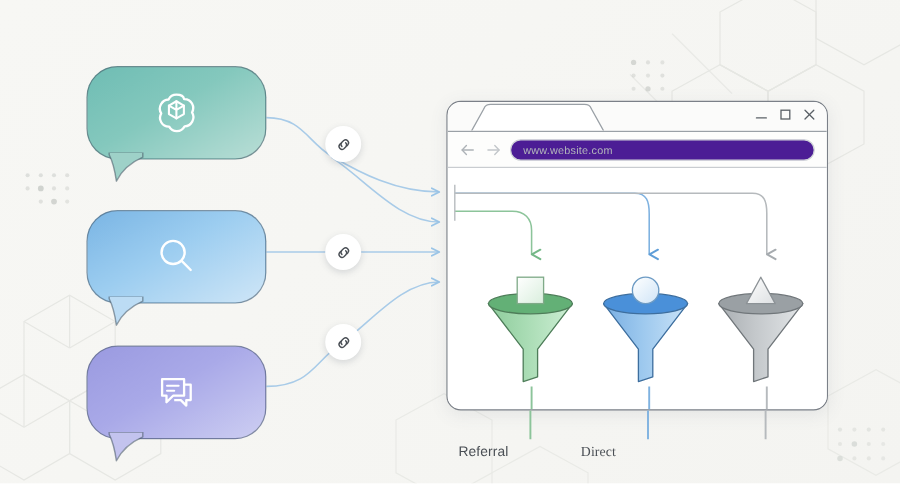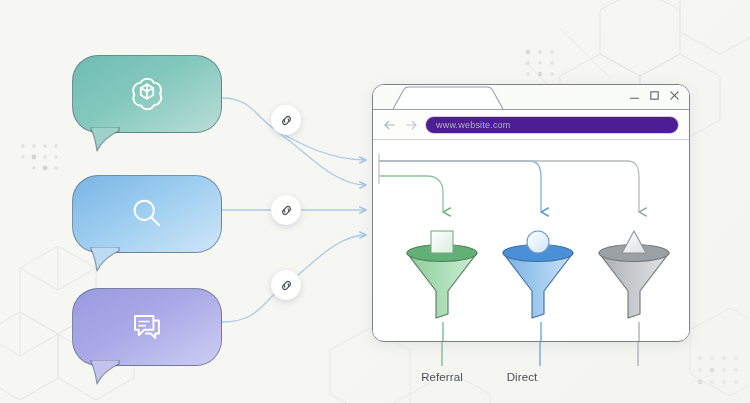--- a/index.html
+++ b/index.html
@@ -145,27 +145,27 @@
   }
   #funnel-referral   { left: 404px; top: 228px; }
   #funnel-direct     { left: 500px; top: 228px; }
   #funnel-unassigned { left: 596px; top: 228px; }
 
   
   .funnel-label {
     position: absolute;
     top: 371px;
     width: 120px;
-    text-align: center;
+    text-align: left;
     font-size: 11.5px;
     color: #4a4f55;
     letter-spacing: .1px;
   }
   #label-referral   { left: 382px; }
-  #label-direct     { left: 462px; }
+  #label-direct     { left: 484px; font-family: Liberation Serif, serif; }
   #label-unassigned { left: 574px; }
 </style>
 </head>
 <body>
 
 <div id="scene">
 
   <svg class="bg-layer" viewBox="0 0 750 403">
     <defs>
       <g id="hexcell">

